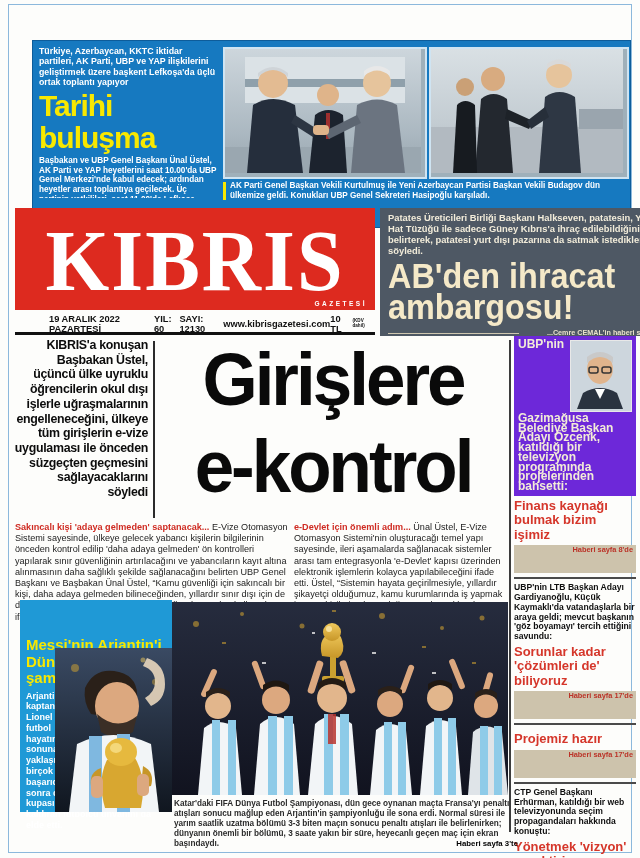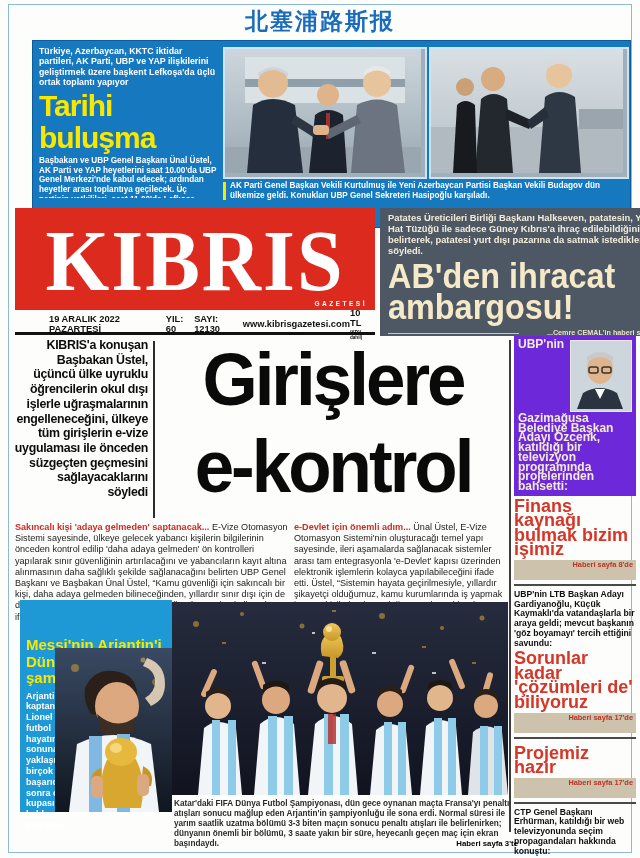--- a/index.html
+++ b/index.html
@@ -28,21 +28,21 @@
   
   .masthead{position:absolute;left:15px;top:208px;width:360px;height:102px;background:#dd2a1f;}
   .mh-title{position:absolute;left:0;right:0;top:0;text-align:center;font-family:"Liberation Serif",serif;
             font-weight:bold;font-size:82px;line-height:100px;color:#fff;letter-spacing:2px;
             transform:scaleY(1.06);transform-origin:center top;}
   .mh-sub{position:absolute;right:8px;bottom:3px;color:#fff;font-size:6.5px;font-weight:bold;letter-spacing:2.5px;}
 
   .dateline{position:absolute;left:15px;top:316px;width:360px;height:15px;display:flex;align-items:center;
             justify-content:space-between;padding:0 2px 0 34px;box-sizing:border-box;
             font-size:9.3px;font-weight:bold;color:#111;}
-  .dl-price{display:flex;align-items:baseline;gap:2px;flex-direction:column;}
+  .dl-price{display:flex;align-items:baseline;gap:2px;}
   .dl-note{font-size:4.6px;}
   .rule{position:absolute;left:15px;top:332px;width:360px;height:3px;background:#111;}
 
   
   .embargo{position:absolute;left:380px;top:208px;width:299px;height:128px;background:#4e5864;
            padding:5px 8px;box-sizing:border-box;}
   .em-kicker{color:#f2ecda;font-weight:bold;font-size:9.4px;line-height:10.9px;}
   .em-h{color:#f5e9c8;font-weight:bold;font-size:30px;line-height:31px;letter-spacing:0px;
         transform:scale(1.08,1.15);transform-origin:left center;white-space:nowrap;}
   .em-h1{margin-top:3px;}
@@ -62,23 +62,23 @@
   .m-col2{left:294px;width:214px;}
   .m-lead{color:#cf2b22;font-weight:bold;}
   .m-ref{text-align:right;font-weight:bold;font-size:8.4px;color:#111;margin-top:-11px;}
 
   
   .sb-vline{position:absolute;left:509px;top:340px;width:1.5px;height:492px;background:#3c3c3c;}
   .sidebar{position:absolute;left:514px;top:336px;width:122px;}
   .sb-a1{background:#6d28d9;padding:4px;box-sizing:border-box;color:#f3ecd8;
          font-weight:bold;font-size:12px;line-height:9.7px;overflow:hidden;}
   .sb-photo{float:right;width:60px;height:70px;border:1px solid #e8e8e8;margin:0 0 2px 3px;background:#cdd6dd;}
-  .sb-h{color:#d5362a;font-weight:bold;font-size:18px;line-height:14.6px;margin:3px 0 3px;}
+  .sb-h{color:#d5362a;font-weight:bold;font-size:13px;line-height:14.6px;margin:3px 0 3px;}
   .sb-badge{background:#cdc3ac;color:#bb3328;font-weight:bold;font-size:7.4px;line-height:10px;
-            height:20px;text-align:right;padding:0 3px;margin-bottom:4px;}
+            height:28px;text-align:right;padding:0 3px;margin-bottom:4px;}
   .sb-art{border-top:2px solid #4a4a4a;padding-top:4px;}
   .sb-kicker{font-weight:bold;font-size:8.6px;line-height:9.7px;color:#0e0e0e;}
 
   
   .messi-box{position:absolute;left:20px;top:600px;width:152px;height:212px;background:#1f99d6;
              padding:5px 6px;box-sizing:border-box;}
   .ms-h{color:#f8e800;font-weight:bold;font-size:15px;line-height:16.5px;margin-bottom:4px;margin-top:32px;}
   .ms-body{color:#fff;font-weight:bold;font-size:9px;line-height:10.8px;}
   .ms-spacer{float:right;width:80px;height:112px;}
   .messi-photo{position:absolute;left:55px;top:648px;width:117px;height:164px;background:#141c2c;overflow:hidden;}
@@ -87,21 +87,20 @@
                font-weight:bold;color:#2a2a2a;}
   .bot-ref{float:right;font-size:7.8px;color:#000;}
   svg{display:block;}
 </style>
 </head>
 <body>
 
 <div class="page">
   <div class="frame"></div>
 
-  <div class="cn-title">北塞浦路斯报</div>
 
   <section class="topstory">
     <div class="ts-left">
       <div class="ts-kicker">Türkiye, Azerbaycan, KKTC iktidar partileri, AK Parti, UBP ve YAP ilişkilerini geliştirmek üzere başkent Lefkoşa'da üçlü ortak toplantı yapıyor</div>
       <div class="ts-headline">Tarihi buluşma</div>
       <div class="ts-body"><span>Başbakan ve UBP Genel Başkanı Ünal Üstel, AK Parti ve YAP heyetlerini saat 10.00'da UBP Genel Merkezi'nde kabul edecek; ardından heyetler arası toplantıya geçilecek. Üç partinin yetkilileri, saat 11.00'da Lefkoşa Concorde Otel'de ortak bir basın toplantısı düzenleyecek. Cumhurbaşkanı Ersin Tatar da saat 12.00'da üç partinin yetkililerini kabul edecek. Akşam saatlerinde ise Üstel, konuk heyetler onuruna hükümet ortakları DP ve YDP Genel Başkanları'nın da katılımı ile bir yemek verecek.</span></div>
     </div>
 
     <div class="ts-photo ts-photo1">
       <svg width="196" height="124" viewBox="0 0 196 124" preserveAspectRatio="none">

